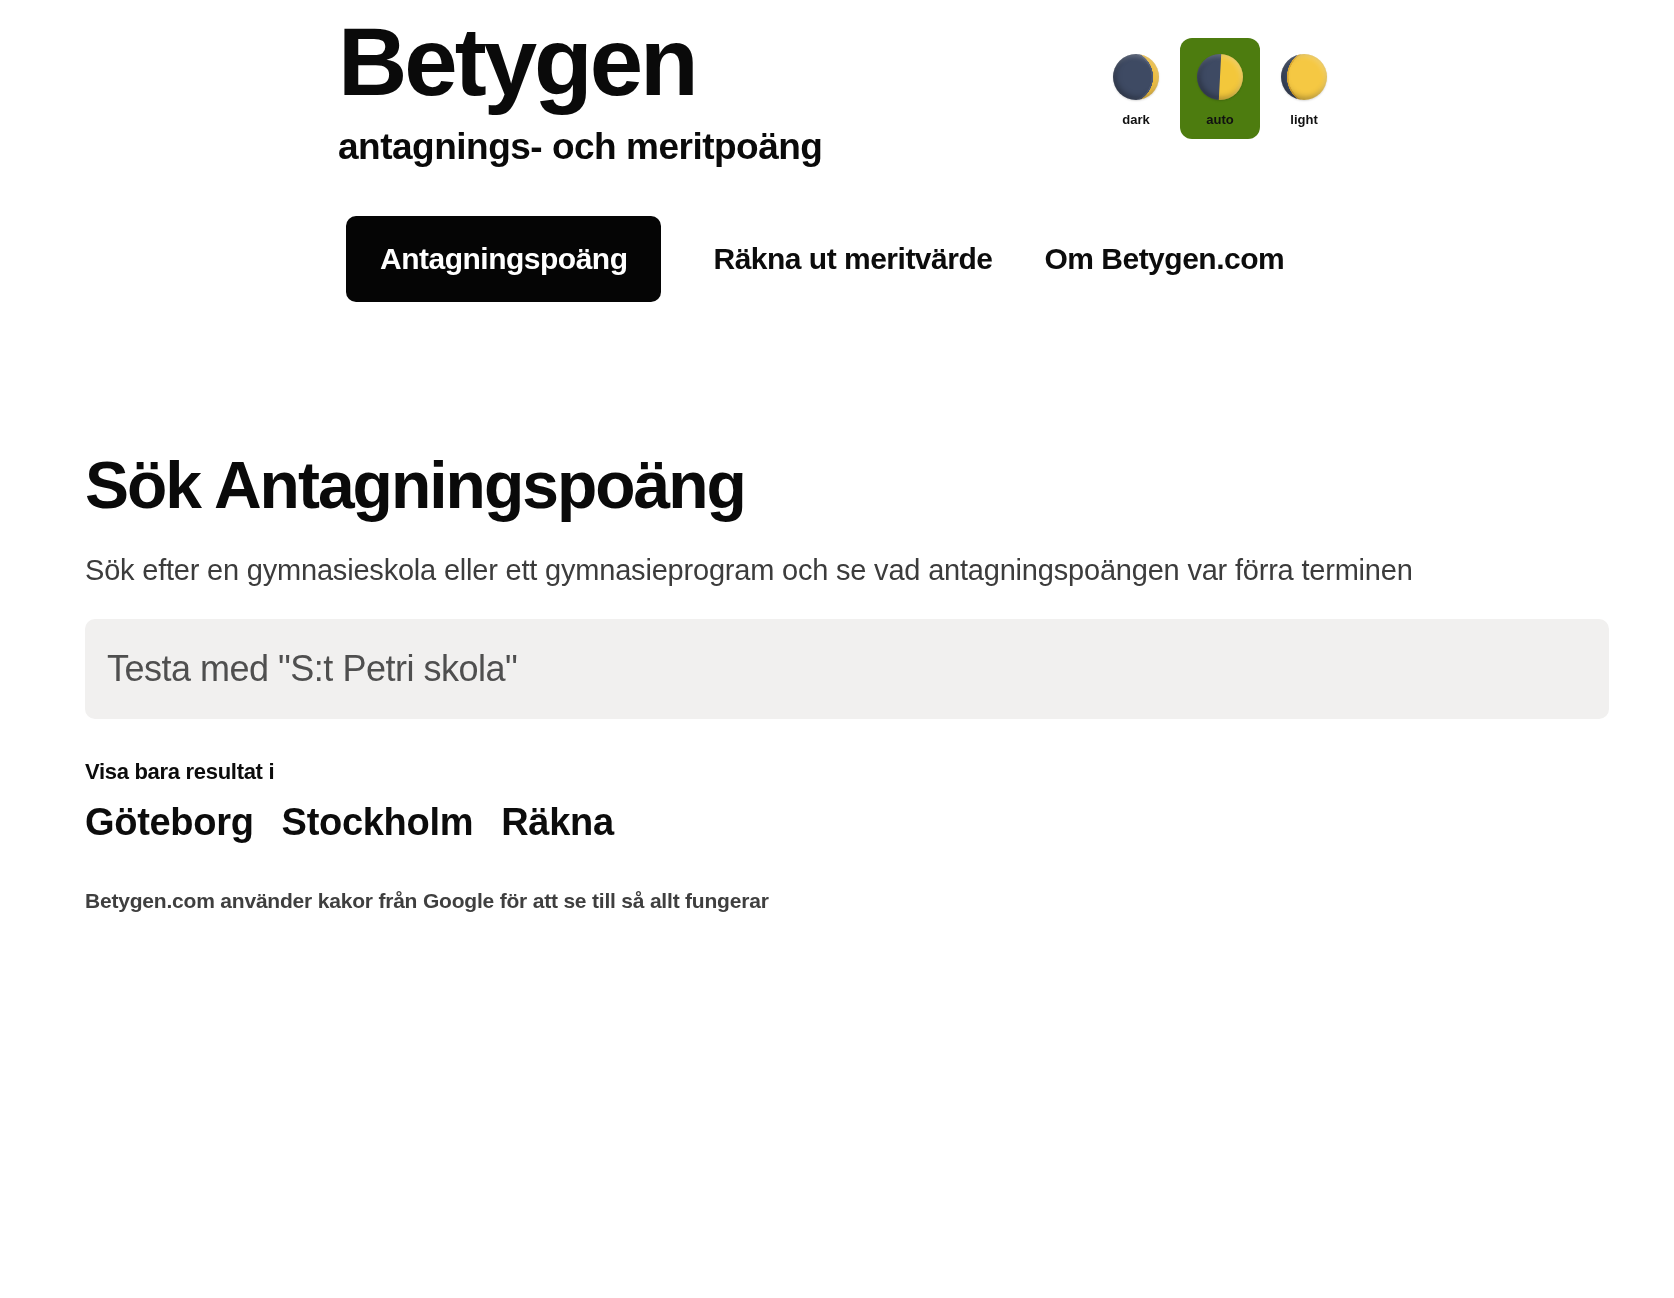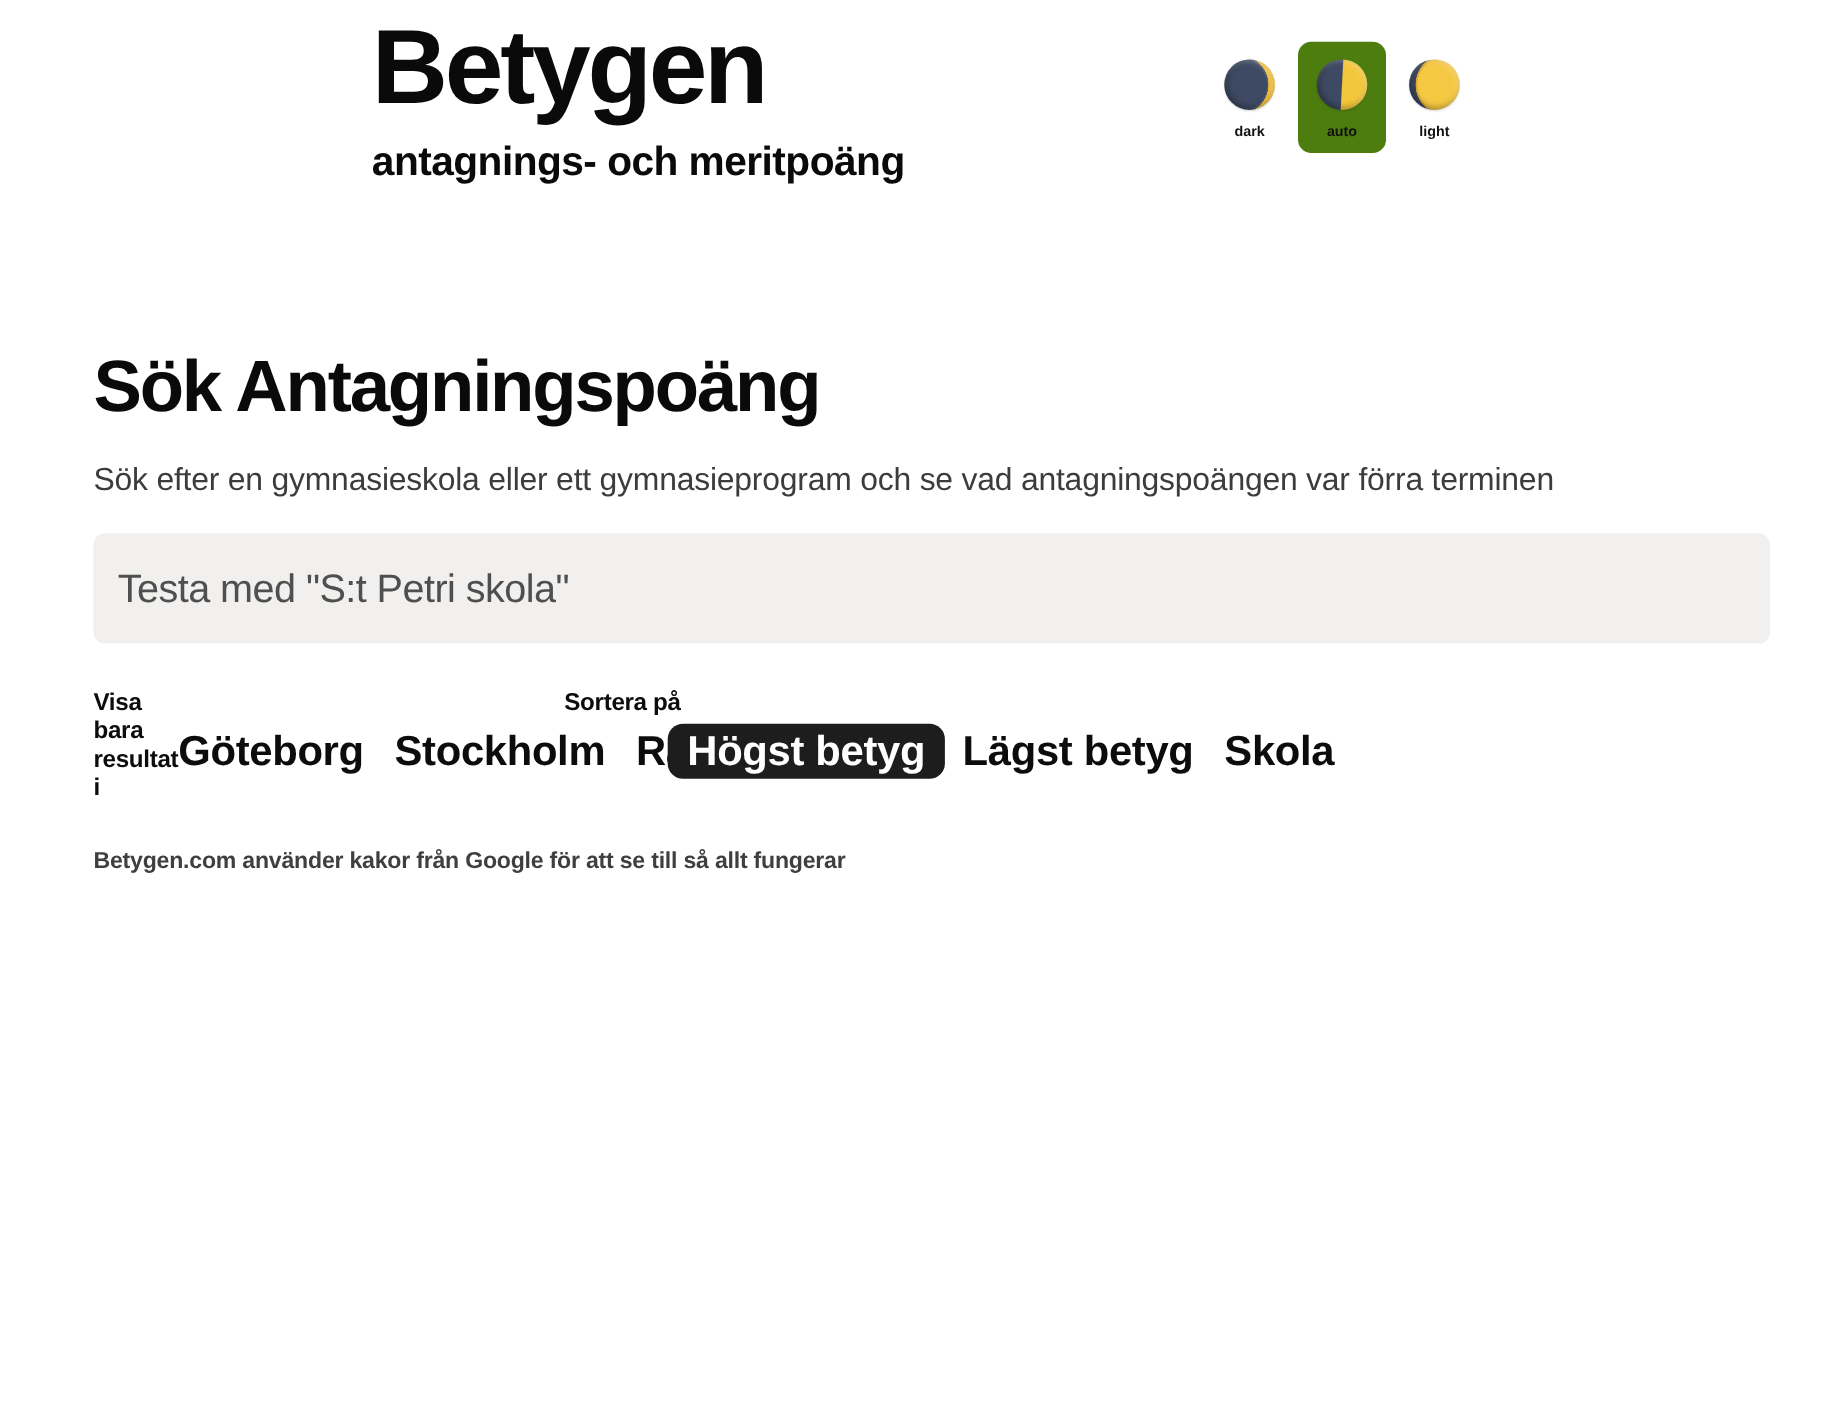--- a/index.html
+++ b/index.html
@@ -125,21 +125,21 @@
     font-family: inherit;
     font-size: 36px;
     font-weight: 500;
     letter-spacing: -0.5px;
     color: #333333;
     outline: none;
   }
   .search-input::placeholder { color: #4f4f4f; opacity: 1; }
 
   .filters-row { margin-top: 40px; display: flex; }
-  .filter-group { display: flex; }
+  .filter-group { display: flex; flex-direction: column; }
   .filter-group.cities { width: 428px; }
   .filter-label {
     font-size: 22px;
     font-weight: 700;
     letter-spacing: -0.3px;
     color: #0c0c0c;
   }
   .chip-row { margin-top: 12px; margin-left: -14px; display: flex; align-items: center; }
   .chip {
     background: transparent;
@@ -198,47 +198,44 @@
       <button class="theme-option selected">
         <span class="moon moon-auto"></span>
         <span class="theme-label">auto</span>
       </button>
       <button class="theme-option">
         <span class="moon moon-light"></span>
         <span class="theme-label">light</span>
       </button>
     </div>
 
+    <nav class="nav">
+      <button class="nav-pill">Antagningspoäng</button>
+      <a class="nav-link">Räkna ut meritvärde</a>
+      <a class="nav-link">Om Betygen.com</a>
+    </nav>
   </header>
 
   <main class="main">
 
     <section>
       <h2 class="section-heading">Sök Antagningspoäng</h2>
       <p class="section-desc">Sök efter en gymnasieskola eller ett gymnasieprogram och se vad antagningspoängen var förra terminen</p>
 
       <input class="search-input" type="text" placeholder="Testa med &quot;S:t Petri skola&quot;" style="">
 
       <div class="filters-row">
         <div class="filter-group cities">
           <span class="filter-label">Visa bara resultat i</span>
           <div class="chip-row">
             <button class="chip">Göteborg</button>
             <button class="chip">Stockholm</button>
             <button class="chip">Räkna</button>
           </div>
         </div>
-        <div class="filter-group">
-          <span class="filter-label">Sortera på</span>
-          <div class="chip-row">
-            <button class="chip active">Högst betyg</button>
-            <button class="chip">Lägst betyg</button>
-            <button class="chip">Skola</button>
-          </div>
-        </div>
       </div>
 
       <p class="cookie-note">Betygen.com använder kakor från Google för att se till så allt fungerar</p>
     </section>
 
 
   </main>
 </div>
 
 </body></html>

